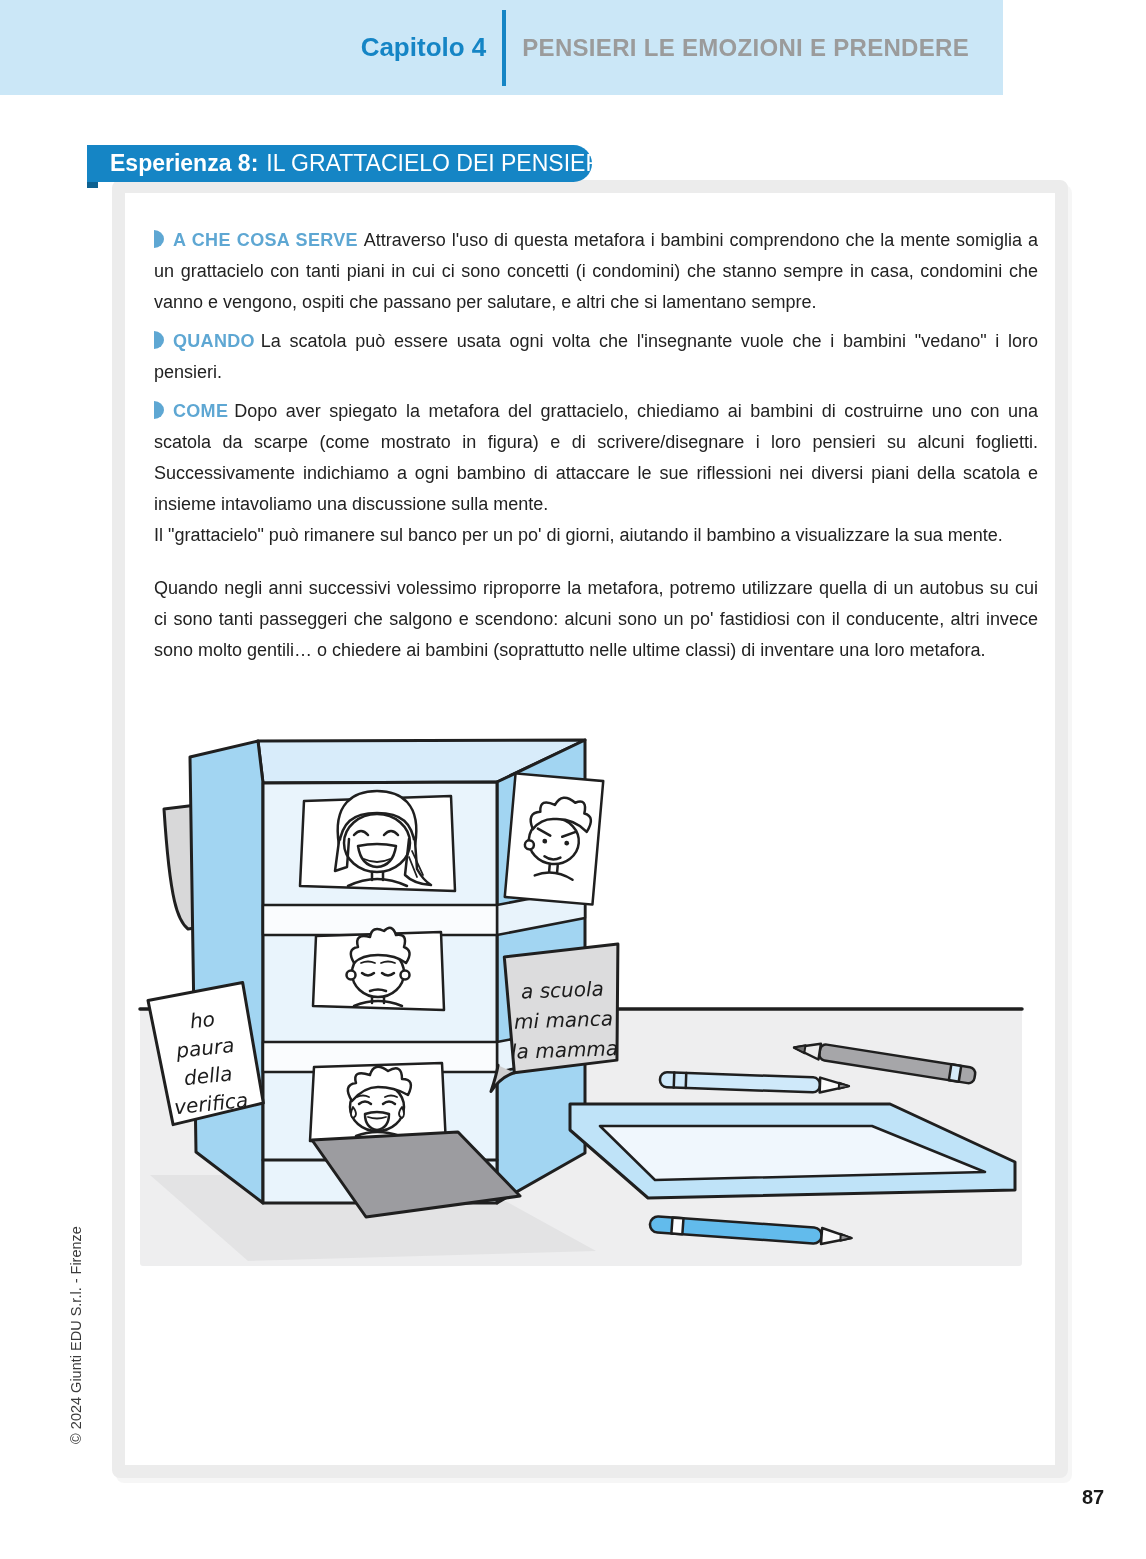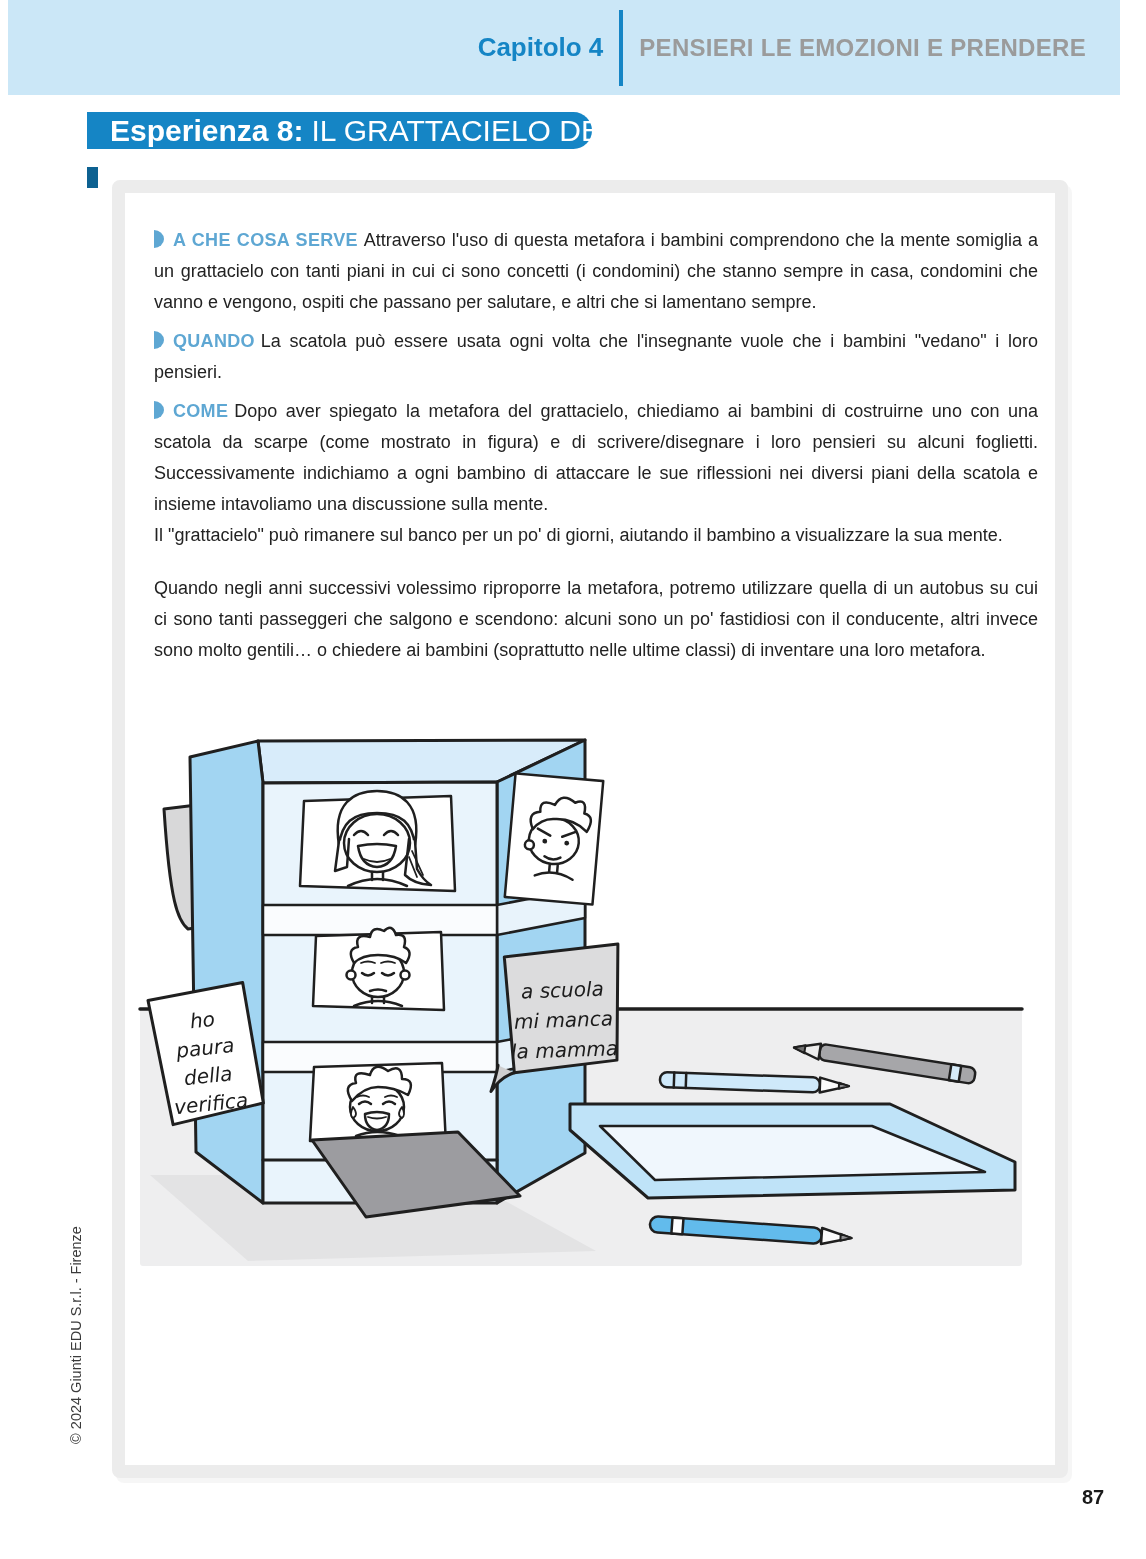--- a/index.html
+++ b/index.html
@@ -1,29 +1,29 @@
 <!DOCTYPE html>
 <html><head>
 <meta charset="utf-8">
 <style>
   html,body{margin:0;padding:0;background:#fff;}
   .page{position:relative;width:1146px;height:1559px;background:#ffffff;overflow:hidden;
         font-family:"Liberation Sans",sans-serif;color:#222;}
 
   
-  .band{position:absolute;left:8px;top:0;width:1112px;height:95px;background:#cbe7f7;
+  .band{position:absolute;left:0;top:0;width:1003px;height:95px;background:#cbe7f7;
         display:flex;align-items:center;justify-content:flex-end;padding-right:34px;box-sizing:border-box;}
   .chapter{font-size:26px;font-weight:bold;color:#1585c5;white-space:nowrap;}
   .hdivider{width:4px;height:76px;background:#1585c5;margin:0 16px;}
   .htitle{text-align:right;font-weight:bold;color:#9b9b9b;font-size:24px;line-height:28px;letter-spacing:.3px;}
 
   
-  .banner{position:absolute;left:87px;top:112px;width:505px;height:37px;background:#1585c5;
+  .banner{position:absolute;left:87px;top:145px;width:505px;height:37px;background:#1585c5;
           border-radius:0 19px 19px 0;display:flex;align-items:center;padding-left:23px;box-sizing:border-box;
-          color:#fff;font-size:30px;z-index:5;white-space:nowrap;}
+          color:#fff;font-size:23px;z-index:5;white-space:nowrap;}
   .banner .b-label{font-weight:bold;margin-right:8px;}
   .banner-fold{position:absolute;left:87px;top:167px;width:11px;height:21px;background:#0d6191;z-index:4;}
 
   
   .panel{position:absolute;left:112px;top:180px;width:930px;height:1272px;background:#fff;
          border:13px solid #ececec;border-radius:8px;box-shadow:4px 5px 0 rgba(0,0,0,0.035);}
   .content{padding:32px 17px 0 13px;}
   .para{margin:0 0 8px 16px;font-size:18px;line-height:31px;text-align:justify;color:#222;}
   .para.nogap{margin-bottom:0;}
   .para.closing{margin-top:22px;}

